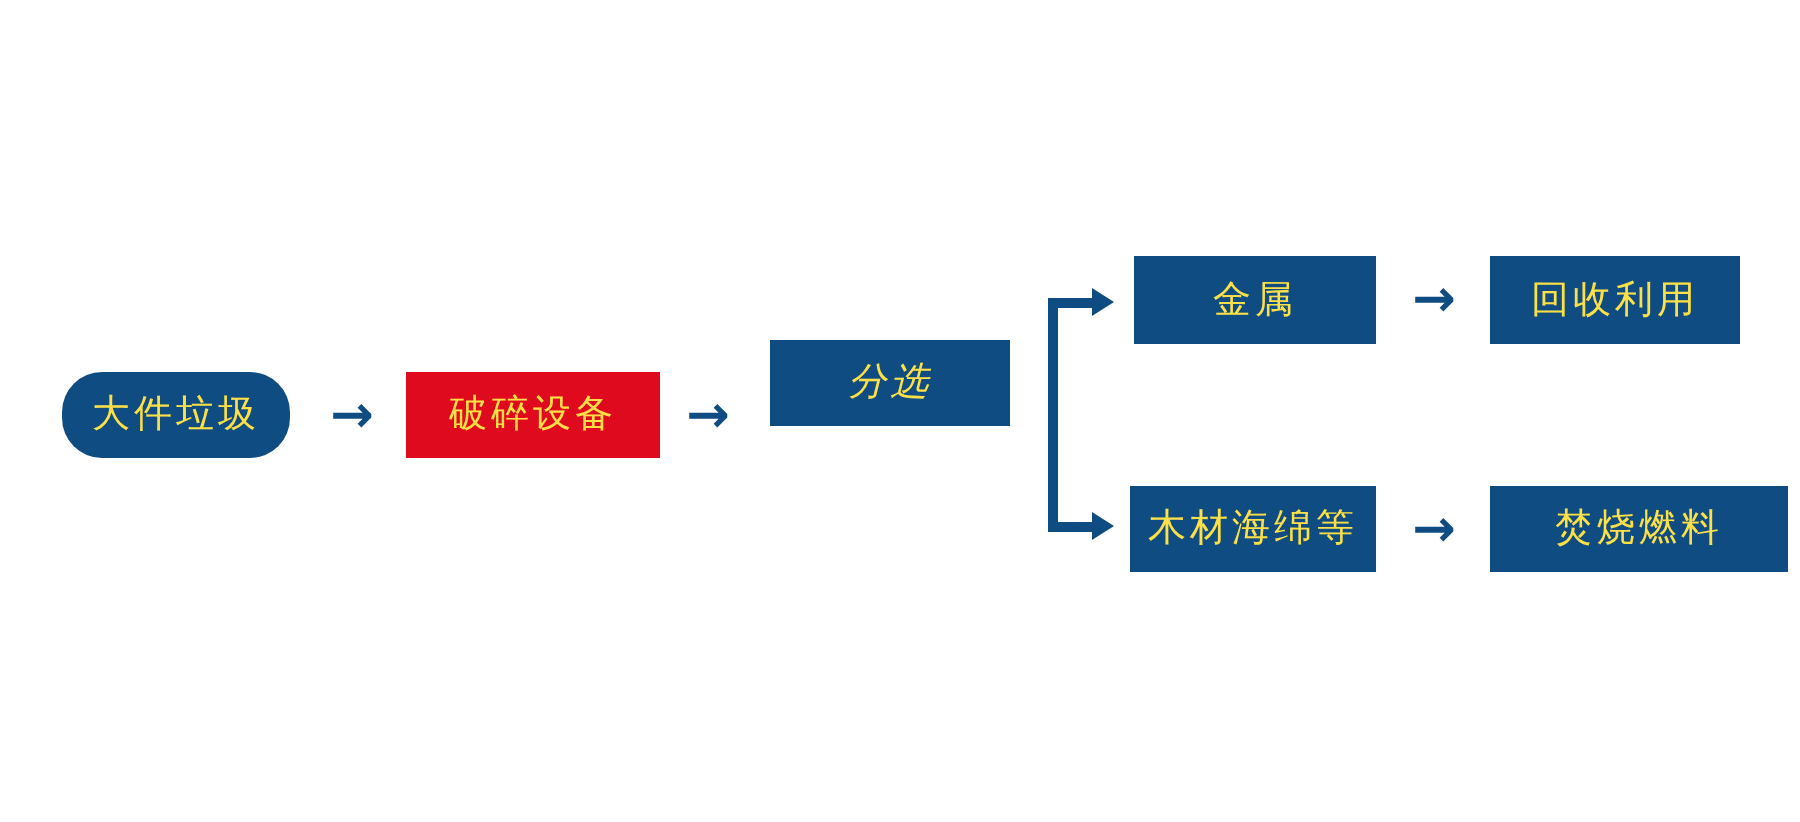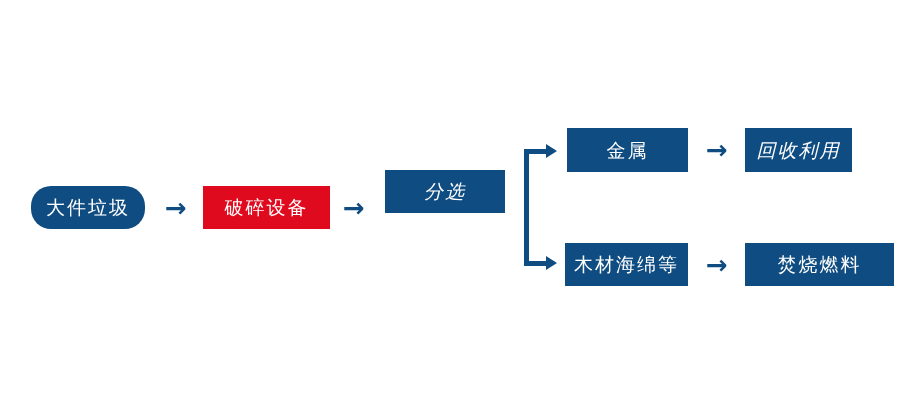--- a/index.html
+++ b/index.html
@@ -14,21 +14,21 @@
     height: 411px;
     background: #ffffff;
     font-family: "Liberation Sans", "DejaVu Sans", sans-serif;
     overflow: hidden;
   }
   .node {
     position: absolute;
     display: flex;
     align-items: center;
     justify-content: center;
-    color: #ffffff;
+    color: #fde047;
     font-size: 19px;
     letter-spacing: 2px;
     line-height: 1;
     white-space: nowrap;
     box-sizing: border-box;
     padding: 0 6px;
   }
   .node.blue  { background: #0f4c81; }
   .node.red   { background: #e00a1e; }
 
@@ -96,21 +96,21 @@
   <div class="head" style="left:546px; top:256px;"></div>
 
   <div class="node blue" style="left:567px; top:128px; width:121px; height:44px;">
     <span>金属</span>
   </div>
 
   <div class="arrow" style="left:702px; top:135px; width:30px; height:30px;">
     <span>→</span>
   </div>
 
-  <div class="node blue" style="left:745px; top:128px; width:107px; height:44px;font-style:italic;">
+  <div class="node blue" style="left:745px; top:128px; width:125px; height:44px;">
     <span>回收利用</span>
   </div>
 
   <div class="node blue" style="left:565px; top:243px; width:123px; height:43px;">
     <span>木材海绵等</span>
   </div>
 
   <div class="arrow" style="left:702px; top:250px; width:30px; height:30px;">
     <span>→</span>
   </div>

